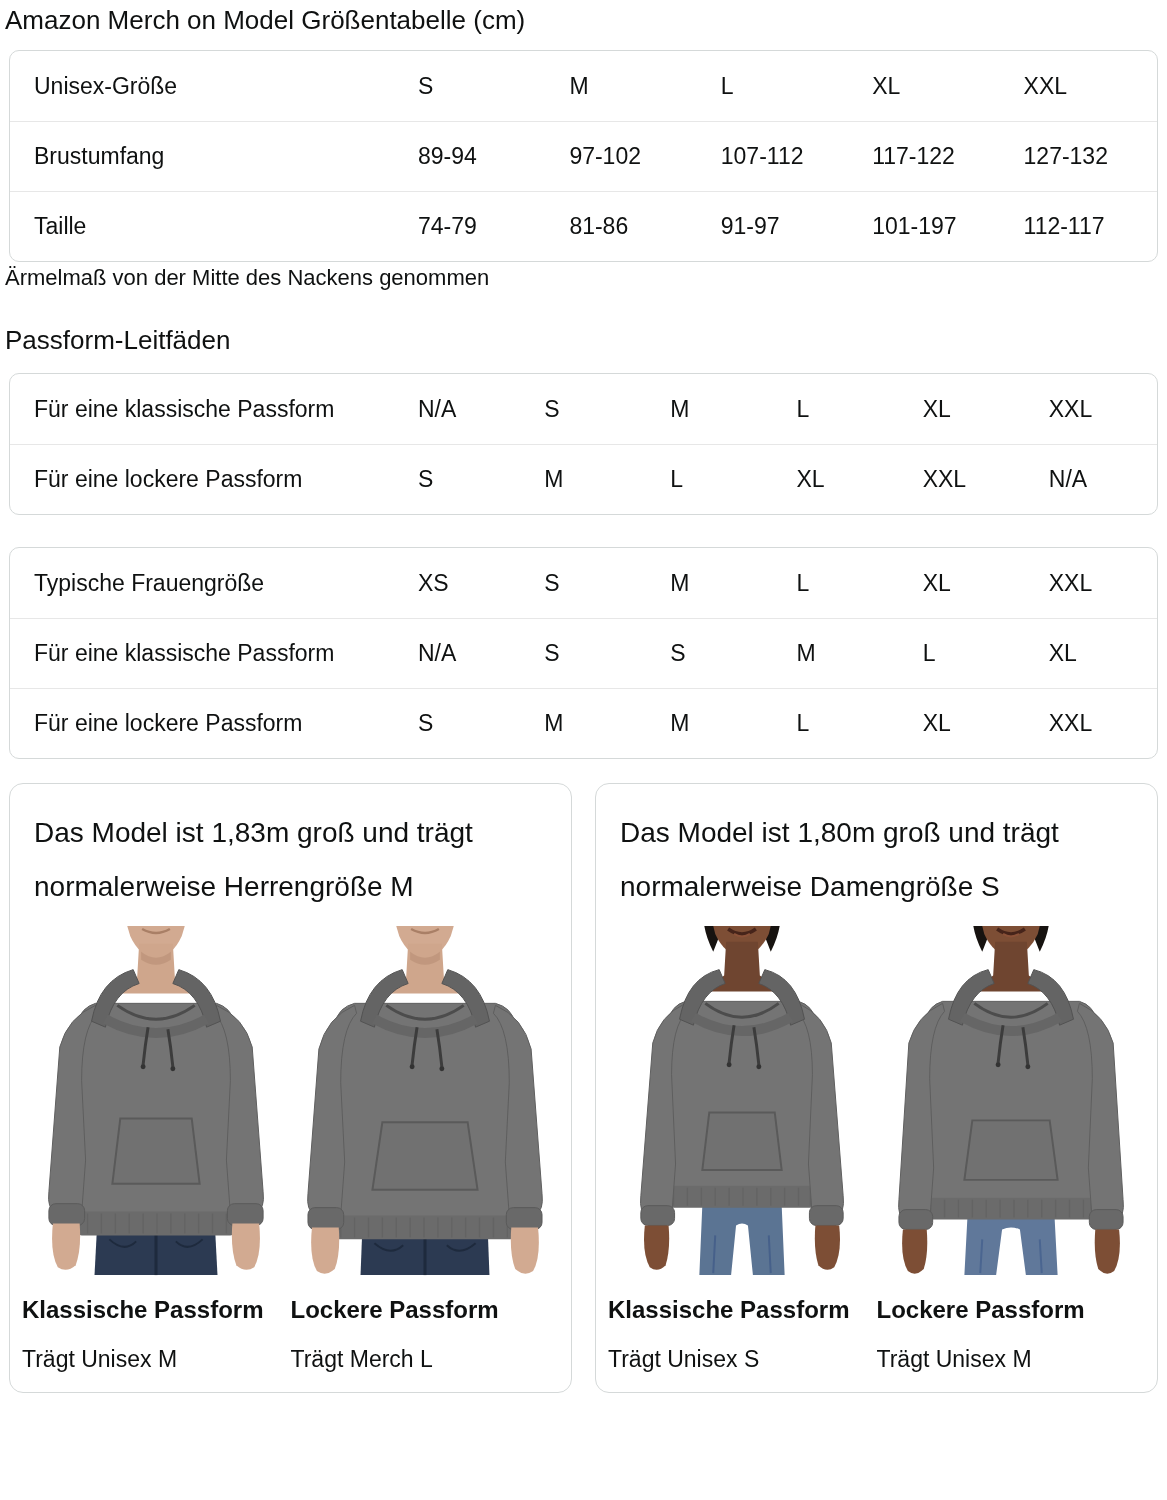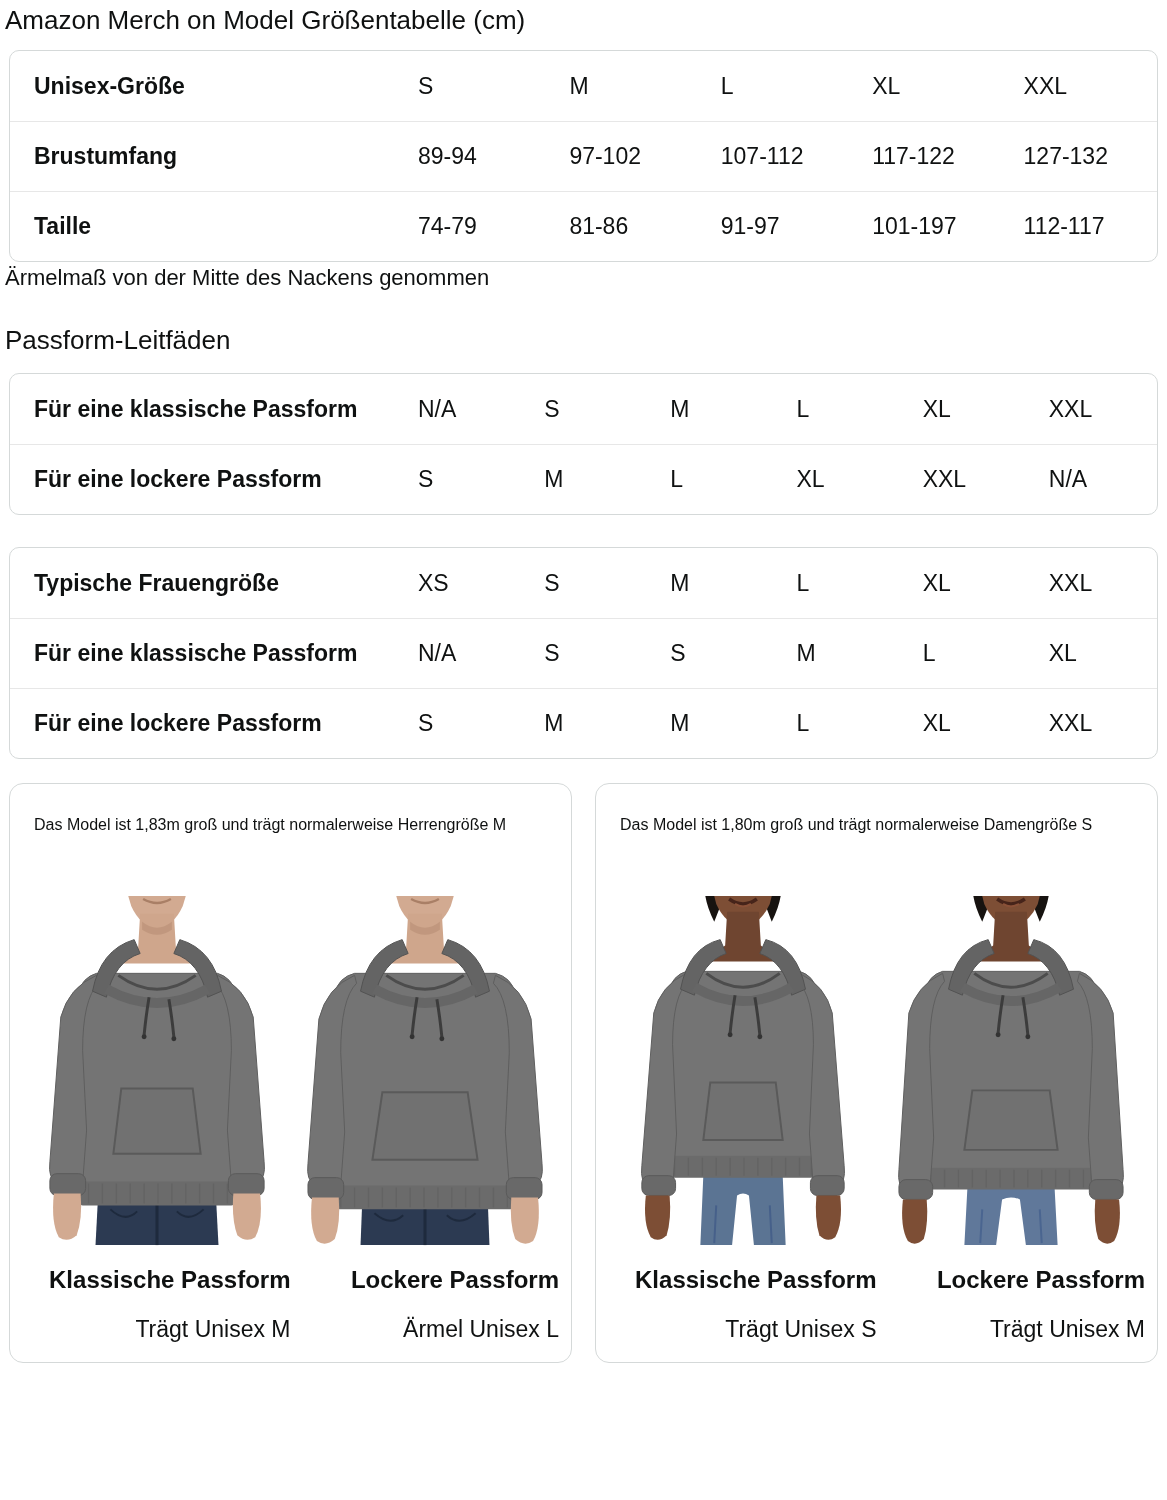--- a/index.html
+++ b/index.html
@@ -29,21 +29,21 @@
   }
   table.chart td {
     height: 70px;
     vertical-align: middle;
     border-top: 1px solid #e7e7e7;
     padding: 0 4px 0 0;
     white-space: nowrap;
     overflow: hidden;
   }
   table.chart tr:first-child td { border-top: none; }
-  table.chart td.lbl { font-weight: 700; padding-left: 24px; }
+  table.chart td.lbl { font-weight: 400; padding-left: 24px; }
   table.chart td.val { font-weight: 400; padding-left: 18px; }
 
   .note {
     font-size: 22px;
     margin: 1px 0 0 5px;
     line-height: 30px;
   }
   .section-heading {
     font-size: 26px;
     font-weight: 400;
@@ -57,31 +57,31 @@
     gap: 23px;
     margin: 24px 9px 0 9px;
   }
   .card {
     flex: 1;
     border: 1px solid #d5d9d9;
     border-radius: 14px;
     padding: 22px 12px 18px 12px;
   }
   .card-desc {
-    font-size: 16px;
-    line-height: 38px;
+    font-size: 28px;
+    line-height: 54px;
     padding: 0 12px;
     min-height: 78px;
   }
   .figures { display: flex; margin-top: 12px; }
   .figure {
     flex: 1;
     display: flex;
     flex-direction: column;
-    align-items: flex-end;
+    align-items: flex-start;
   }
   svg.model { width: 100%; max-width: 268px; height: 357px; display:block; }
   .cap-bold { font-size: 24px; font-weight: 700; margin-top: 12px; line-height: 30px; text-align:center; }
   .cap-reg  { font-size: 23px; font-weight: 400; margin-top: 19px;  line-height: 30px; text-align:center; }
 </style>
 </head>
 <body>
 
 <div class="page">
 
@@ -263,21 +263,21 @@
             <path d="M70,96 Q78,54 112,44 L118,58 Q92,66 84,102 Z" fill="#646464" stroke="#525252" stroke-width="1"></path>
             <path d="M200,96 Q192,54 158,44 L152,58 Q178,66 186,102 Z" fill="#646464" stroke="#525252" stroke-width="1"></path>
             <path d="M84,94 Q135,122 186,94" fill="none" stroke="#666666" stroke-width="10"></path>
             <path d="M96,80 Q135,108 174,80" fill="none" stroke="#4c4c4c" stroke-width="3"></path>
             <path d="M127,102 Q124,120 122,140" stroke="#3c3c3c" stroke-width="3" fill="none"></path>
             <path d="M147,104 Q150,122 152,142" stroke="#3c3c3c" stroke-width="3" fill="none"></path>
             <circle cx="122" cy="142" r="2.5" fill="#333333"></circle>
               <circle cx="152" cy="144" r="2.5" fill="#333333"></circle>
           </svg>
           <div class="cap-bold">Lockere Passform</div>
-          <div class="cap-reg">Ärmel Unisex L</div>
+          <div class="cap-reg">Trägt Merch L</div>
         </div>
 
       </div>
     </div>
 
     <div class="card">
       <div class="card-desc">Das Model ist 1,80m groß und trägt normalerweise Damengröße S</div>
       <div class="figures">
 
         <div class="figure">

